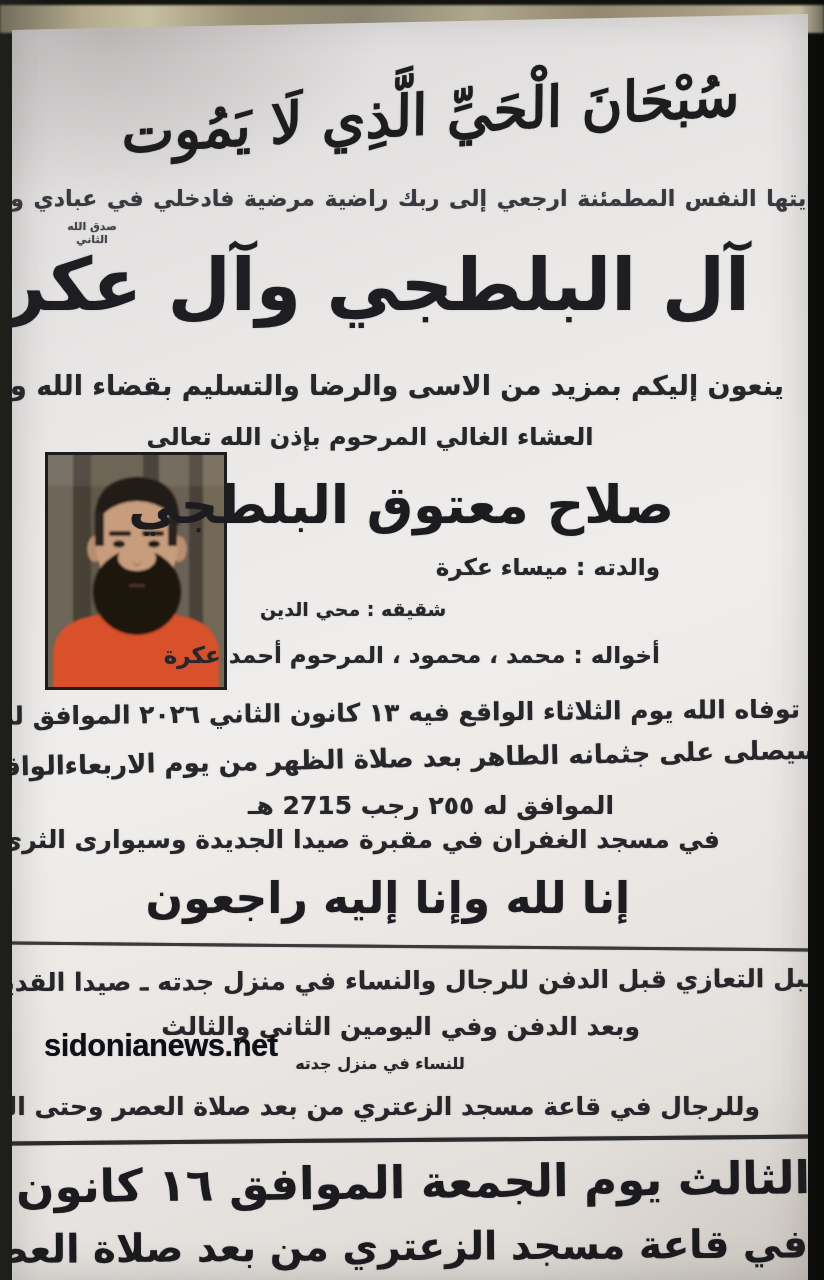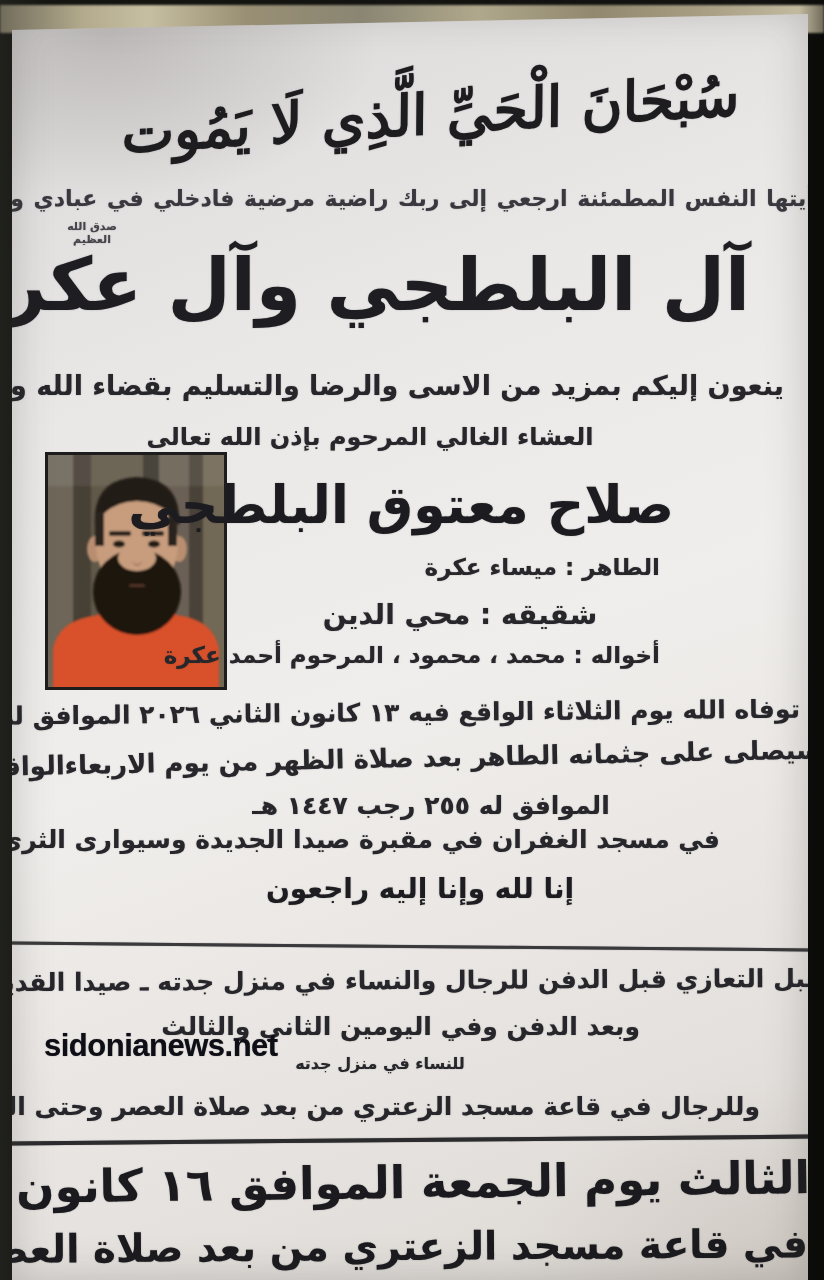--- a/index.html
+++ b/index.html
@@ -43,21 +43,21 @@
 
 <div class="canvas">
   <div class="top-strip"></div>
 
   <div class="paper">
 
     <div class="ar c nw calli" style="left:168px;top:52px;width:560px;font-size:56px;line-height:100px;">سُبْحَانَ الْحَيِّ الَّذِي لَا يَمُوت</div>
 
     <div class="ar nw" style="left:28px;top:176px;width:800px;font-size:22px;font-weight:700;color:#38383e;word-spacing:2px;">يا أيتها النفس المطمئنة ارجعي إلى ربك راضية مرضية فادخلي في عبادي وادخلي جنتي</div>
 
-    <div class="ar" style="left:40px;top:210px;width:80px;font-size:11px;font-weight:700;color:#44444a;text-align:center;">صدق الله العظيم</div>
+    <div class="ar" style="left:40px;top:210px;width:80px;font-size:11px;font-weight:700;color:#44444a;text-align:center;">صدق الله الثاني</div>
 
     <div class="ar c nw" style="left:48px;top:232px;width:690px;font-size:73px;font-weight:900;color:#1e1e22;">آل البلطجي وآل عكرة</div>
 
     <div class="ar c nw" style="left:28px;top:360px;width:744px;font-size:27px;font-weight:800;">ينعون إليكم بمزيد من الاسى والرضا والتسليم بقضاء الله وقدره</div>
 
     <div class="ar c nw" style="left:108px;top:413px;width:500px;font-size:24px;font-weight:800;">العشاء الغالي المرحوم بإذن الله تعالى</div>
 
     <div style="position:absolute;left:33px;top:442px;width:182px;height:238px;">
       <svg width="182" height="238" viewBox="0 0 182 238">
         <defs>
@@ -94,33 +94,33 @@
           <ellipse cx="92" cy="106" rx="19" ry="13" fill="#c79d7e"></ellipse>
           <path d="M86,108 Q92,116 98,108 Q92,120 86,108 Z" fill="#a57a5e"></path>
           <rect x="84" y="132" width="16" height="3" rx="1.5" fill="#4d3226"></rect>
         </g>
         <rect x="1.5" y="1.5" width="179" height="235" fill="none" stroke="#1d1d1d" stroke-width="3"></rect>
       </svg>
     </div>
 
     <div class="ar c nw" style="left:242px;top:465px;width:420px;font-size:52px;font-weight:900;color:#1c1c20;">صلاح معتوق البلطجي</div>
 
-    <div class="ar nw" style="left:248px;top:544px;width:400px;font-size:23px;font-weight:700;text-align:right;">الطاهر : ميساء عكرة</div>
-    <div class="ar nw" style="left:248px;top:588px;width:400px;font-size:28px;font-weight:700;text-align:center;">شقيقه : محي الدين</div>
+    <div class="ar nw" style="left:248px;top:544px;width:400px;font-size:23px;font-weight:700;text-align:right;">والدته : ميساء عكرة</div>
+    <div class="ar nw" style="left:248px;top:588px;width:400px;font-size:19px;font-weight:700;text-align:left;">شقيقه : محي الدين</div>
     <div class="ar nw" style="left:248px;top:632px;width:400px;font-size:23px;font-weight:700;text-align:left;">أخواله : محمد ، محمود ، المرحوم أحمد عكرة</div>
 
     <div class="ar c nw" style="left:8px;top:688px;width:780px;font-size:25px;font-weight:700;transform:rotate(-0.5deg);">توفاه الله يوم الثلاثاء الواقع فيه ١٣ كانون الثاني ٢٠٢٦ الموافق له ٢٤ رجب ١٤٤٧ هـ</div>
 
     <div class="ar c nw" style="left:-30px;top:733px;width:856px;font-size:26px;font-weight:700;transform:rotate(-1.2deg);">وسيصلى على جثمانه الطاهر بعد صلاة الظهر من يوم الاربعاءالواقع فيه ١٤ كانون الثاني ٢٠٢٦</div>
 
-    <div class="ar c nw" style="left:219px;top:781px;width:400px;font-size:25px;font-weight:700;">الموافق له ٢٥٥ رجب ١٤٤٧ هـ</div>
+    <div class="ar c nw" style="left:219px;top:781px;width:400px;font-size:25px;font-weight:700;">الموافق له ٢٥٥ رجب 2715 هـ</div>
 
     <div class="ar c nw" style="left:88px;top:815px;width:620px;font-size:25px;font-weight:700;">في مسجد الغفران في مقبرة صيدا الجديدة وسيوارى الثرى فيها</div>
 
-    <div class="ar c nw" style="left:198px;top:862px;width:420px;font-size:28px;font-weight:900;color:#1d1d21;">إنا لله وإنا إليه راجعون</div>
+    <div class="ar c nw" style="left:198px;top:862px;width:420px;font-size:44px;font-weight:900;color:#1d1d21;">إنا لله وإنا إليه راجعون</div>
 
     <div class="hline" style="left:0;top:935px;width:796px;height:3px;transform:rotate(0.5deg);"></div>
 
     <div class="ar c nw" style="left:-25px;top:956px;width:846px;font-size:25px;font-weight:700;transform:rotate(-0.3deg);">تقبل التعازي قبل الدفن للرجال والنساء في منزل جدته ـ صيدا القديمة ـ حي المصلبية ـ قرب فرن معتوق</div>
 
     <div class="ar c nw" style="left:168px;top:1002px;width:460px;font-size:25px;font-weight:700;text-align:center;">وبعد الدفن وفي اليومين الثاني والثالث</div>
 
     <div class="ar c nw" style="left:168px;top:1044px;width:400px;font-size:16px;font-weight:700;">للنساء في منزل جدته</div>
 
     <div class="ar c nw" style="left:48px;top:1082px;width:700px;font-size:25px;font-weight:700;">وللرجال في قاعة مسجد الزعتري من بعد صلاة العصر وحتى العشاء</div>

